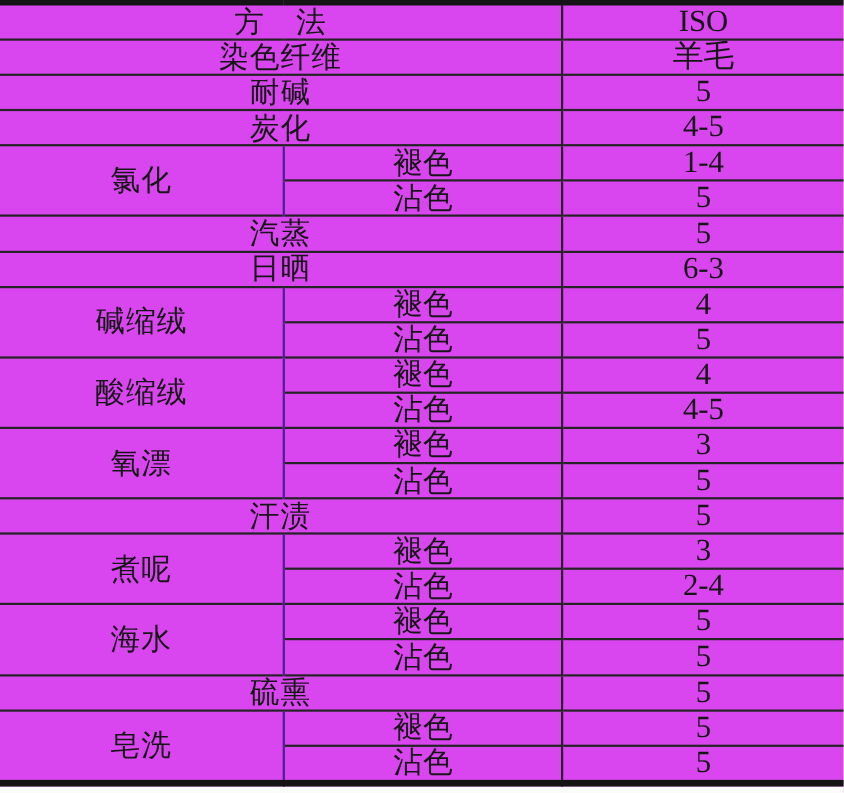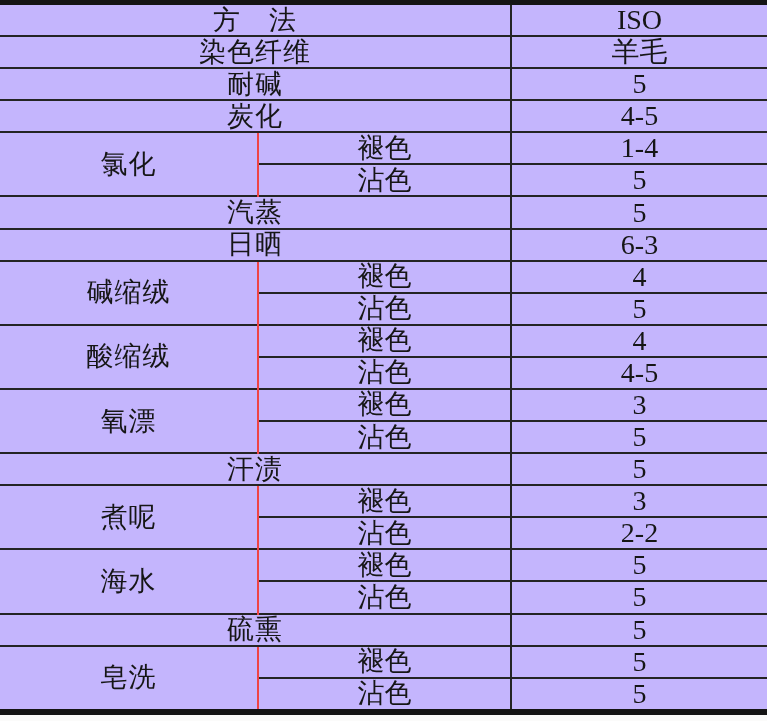--- a/index.html
+++ b/index.html
@@ -15,36 +15,36 @@
   table.fastness {
     border-collapse: collapse;
     table-layout: fixed;
     width: 767px;
     height: 715px;
     margin: 0;
     border-top: 5px solid #141414;
     border-bottom: 6px solid #141414;
     font-family: "Liberation Serif", "DejaVu Serif", serif;
     color: #161616;
-    background: #c4b5fd;
+    background: #d946ef;
   }
   td {
     border-top: 2px solid #242424;
     text-align: center;
     vertical-align: middle;
     padding: 0;
     height: 30px;
     font-size: 27px;
     line-height: 1;
     overflow: hidden;
     white-space: nowrap;
   }
   
   td.sub {
-    border-left: 2px solid #ef4444;
+    border-left: 2px solid #4c1d95;
   }
   
   td.val {
     border-left: 2px solid #242424;
     font-size: 28px;
     margin-top: 33px;
   }
   td.method, td.span-method {
     letter-spacing: 1px;
   }
@@ -136,21 +136,21 @@
     <td class="val">5</td>
   </tr>
 
   <tr>
     <td rowspan="2" class="method">煮呢</td>
     <td class="sub">褪色</td>
     <td class="val">3</td>
   </tr>
   <tr>
     <td class="sub">沾色</td>
-    <td class="val">2-2</td>
+    <td class="val">2-4</td>
   </tr>
 
   <tr>
     <td rowspan="2" class="method">海水</td>
     <td class="sub">褪色</td>
     <td class="val">5</td>
   </tr>
   <tr>
     <td class="sub">沾色</td>
     <td class="val">5</td>

